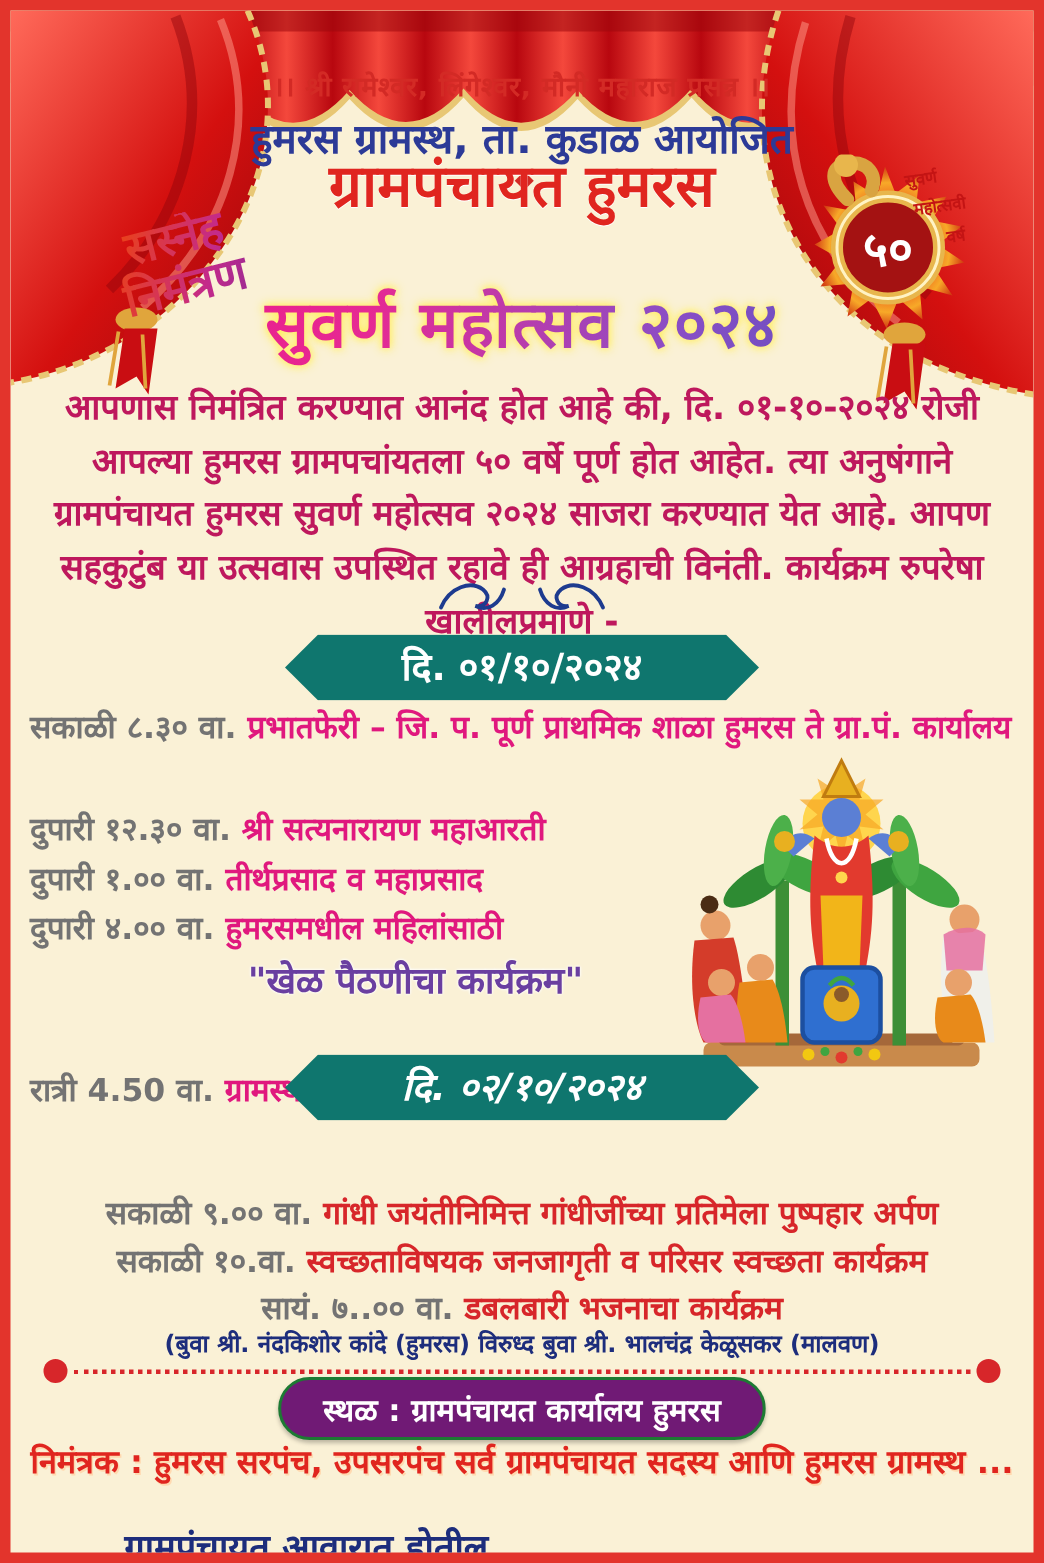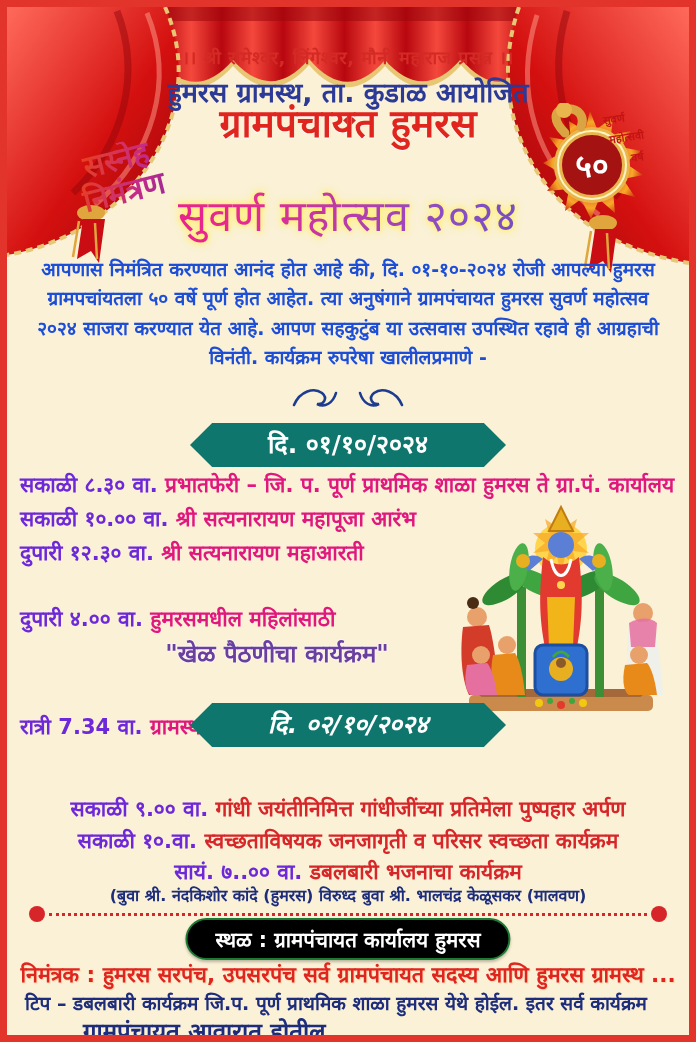--- a/index.html
+++ b/index.html
@@ -20,58 +20,58 @@
   .accent-diamond{top:109px;left:338px;width:9px;height:9px;background:#d32a25;transform:rotate(45deg);}
   .main-title{top:88px;font-size:39px;font-weight:bold;color:#e0251f;text-shadow:0 1px 0 #fff;}
   .invite-ribbon{
     top:136px;left:18px;width:190px;text-align:center;
     transform:rotate(-14deg);
     font-size:31px;font-weight:bold;line-height:1.05;
     background:linear-gradient(115deg,#f07818 5%,#e8401f 30%,#c42a8a 60%,#6a2aa0 95%);
     -webkit-background-clip:text;background-clip:text;color:transparent;
   }
   .festival-title{
-    top:178px;font-size:43px;font-weight:normal;letter-spacing:1px;
+    top:178px;font-size:43px;font-weight:bold;letter-spacing:1px;
     background:linear-gradient(90deg,#ef0f86 0%,#e62a93 35%,#8a4ec6 65%,#3f51b5 100%);
     -webkit-background-clip:text;background-clip:text;color:transparent;
     filter:drop-shadow(0 0 3px #ffe95c) drop-shadow(0 0 3px #fff48c);
   }
   .emblem{top:96px;left:528px;width:140px;height:140px;}
   .emblem .cap{position:absolute;color:#c41414;font-weight:bold;font-size:11px;transform:rotate(-8deg);white-space:nowrap;}
   .cap1{top:8px;left:68px;}
   .cap2{top:26px;left:74px;}
   .cap3{top:46px;left:96px;}
-  .intro{top:248px;left:22px;right:22px;text-align:center;font-size:19px;font-weight:bold;color:#1d4ed8;line-height:1.55;}
+  .intro{top:248px;left:22px;right:22px;text-align:center;font-size:23px;font-weight:bold;color:#be185d;line-height:1.55;}
   .agenda-head{top:372px;font-size:29px;font-weight:bold;color:#1d3b8f;text-shadow:0 0 2px #fff,0 0 2px #fff;}
   .agenda-head .fl{vertical-align:middle;margin:0 10px;}
   .date-banner{
     left:50%;transform:translateX(-50%);
     width:316px;height:44px;line-height:44px;text-align:center;
     background:#0f766e;color:#fff;font-size:25px;font-weight:bold;
     clip-path:polygon(7% 0,93% 0,100% 50%,93% 100%,7% 100%,0 50%);
   }
   .banner1{top:416px;}
   .banner2{top:696px;font-style:italic;}
   .sched{font-size:21px;font-weight:bold;white-space:nowrap;}
-  .sched .t{color:#6d28d9;}
+  .sched .t{color:#737373;}
   .sched .d1{color:#e0187e;}
   .sched .d2{color:#d7262a;}
   .left-col{left:13px;}
   .highlight{
     top:629px;left:60px;width:420px;text-align:center;
     font-size:24px;font-weight:bold;color:#6a3fa0;
     text-shadow:0 0 2px #fff,0 0 2px #fff;
   }
   .buva{top:877px;font-size:16px;font-weight:bold;color:#1d2d7c;}
   .divider{top:898px;left:22px;right:22px;height:18px;display:flex;align-items:center;}
   .divider .dot{width:16px;height:16px;border-radius:50%;background:#d7262a;flex:0 0 auto;}
   .divider .line{flex:1;border-top:3px dotted #d7262a;margin:0 4px;}
   .venue-pill{
     top:911px;left:50%;transform:translateX(-50%);
-    background:#000000;border:2px solid #1d7a33;border-radius:24px;
+    background:#701a75;border:2px solid #1d7a33;border-radius:24px;
     padding:5px 28px;color:#fff;font-size:20.5px;font-weight:bold;white-space:nowrap;
     box-shadow:0 2px 3px rgba(0,0,0,.25);
   }
   .inviter{top:952px;font-size:21.5px;font-weight:bold;color:#e0251f;text-shadow:1px 1px 0 #ffd9b0;}
   .note1{top:983px;left:18px;right:14px;font-size:19px;font-weight:bold;color:#1d2d7c;}
   .note2{top:1007px;left:76px;font-size:24px;font-weight:bold;color:#1d2d7c;}
   svg{display:block;}
 </style>
 </head>
 <body>
@@ -160,25 +160,25 @@
     <svg class="fl" width="46" height="26" viewBox="0 0 46 26" style="display:inline-block">
       <path d="M2 20 C8 6 22 2 30 8 C36 13 32 20 25 19 C33 23 41 18 44 8" stroke="#1d3b8f" stroke-width="2.6" fill="none" stroke-linecap="round"></path>
     </svg><svg class="fl" width="46" height="26" viewBox="0 0 46 26" style="display:inline-block;transform:scaleX(-1)">
       <path d="M2 20 C8 6 22 2 30 8 C36 13 32 20 25 19 C33 23 41 18 44 8" stroke="#1d3b8f" stroke-width="2.6" fill="none" stroke-linecap="round"></path>
     </svg>
   </div>
 
   <div class="abs date-banner banner1">दि. ०१/१०/२०२४</div>
 
   <div class="abs sched left-col" style="top:463px"><span class="t">सकाळी ८.३० वा.</span> <span class="d1">प्रभातफेरी – जि. प. पूर्ण प्राथमिक शाळा हुमरस ते ग्रा.पं. कार्यालय</span></div>
-  <div class="abs sched left-col" style="top:497px"><span class="t">सकाळी १०.०० वा.</span> <span class="d1">श्री सत्यनारायण महापूजा आरंभ</span></div>
   <div class="abs sched left-col" style="top:531px"><span class="t">दुपारी १२.३० वा.</span> <span class="d1">श्री सत्यनारायण महाआरती</span></div>
+  <div class="abs sched left-col" style="top:564px"><span class="t">दुपारी १.०० वा.</span> <span class="d1">तीर्थप्रसाद व महाप्रसाद</span></div>
   <div class="abs sched left-col" style="top:597px"><span class="t">दुपारी ४.०० वा.</span> <span class="d1">हुमरसमधील महिलांसाठी</span></div>
   <div class="abs highlight">"खेळ पैठणीचा कार्यक्रम"</div>
-  <div class="abs sched left-col" style="top:705px"><span class="t">रात्री 7.34 वा.</span> <span class="d1">ग्रामस्थांची भजने</span></div>
+  <div class="abs sched left-col" style="top:705px"><span class="t">रात्री 4.50 वा.</span> <span class="d1">ग्रामस्थांची भजने</span></div>
 
   <svg class="abs" style="top:490px;left:436px" width="236" height="232" viewBox="0 0 236 232">
     <rect x="26" y="198" width="184" height="16" rx="5" fill="#c98a4b"></rect>
     <rect x="36" y="192" width="164" height="8" rx="4" fill="#a5683a"></rect>
 
     <g>
       <rect x="74" y="90" width="9" height="110" fill="#3d8f36"></rect>
       <ellipse cx="62" cy="92" rx="26" ry="10" fill="#2e8b33" transform="rotate(-32 62 92)"></ellipse>
       <ellipse cx="94" cy="86" rx="26" ry="10" fill="#3fa540" transform="rotate(26 94 86)"></ellipse>
       <ellipse cx="76" cy="70" rx="24" ry="9" fill="#4cb04a" transform="rotate(-80 76 70)"></ellipse>
@@ -243,16 +243,15 @@
   <div class="abs ctr buva">(बुवा श्री. नंदकिशोर कांदे (हुमरस) विरुध्द बुवा श्री. भालचंद्र केळूसकर (मालवण)</div>
 
   <div class="abs divider">
     <span class="dot"></span>
     <span class="line"></span>
     <span class="dot"></span>
   </div>
 
   <div class="abs venue-pill">स्थळ : ग्रामपंचायत कार्यालय हुमरस</div>
   <div class="abs ctr inviter">निमंत्रक : हुमरस सरपंच, उपसरपंच सर्व ग्रामपंचायत सदस्य आणि हुमरस ग्रामस्थ ...</div>
-  <div class="abs note1">टिप – डबलबारी कार्यक्रम जि.प. पूर्ण प्राथमिक शाळा हुमरस येथे होईल. इतर सर्व कार्यक्रम</div>
   <div class="abs note2">ग्रामपंचायत आवारात होतील.</div>
 
 </div>
 
 </body></html>

